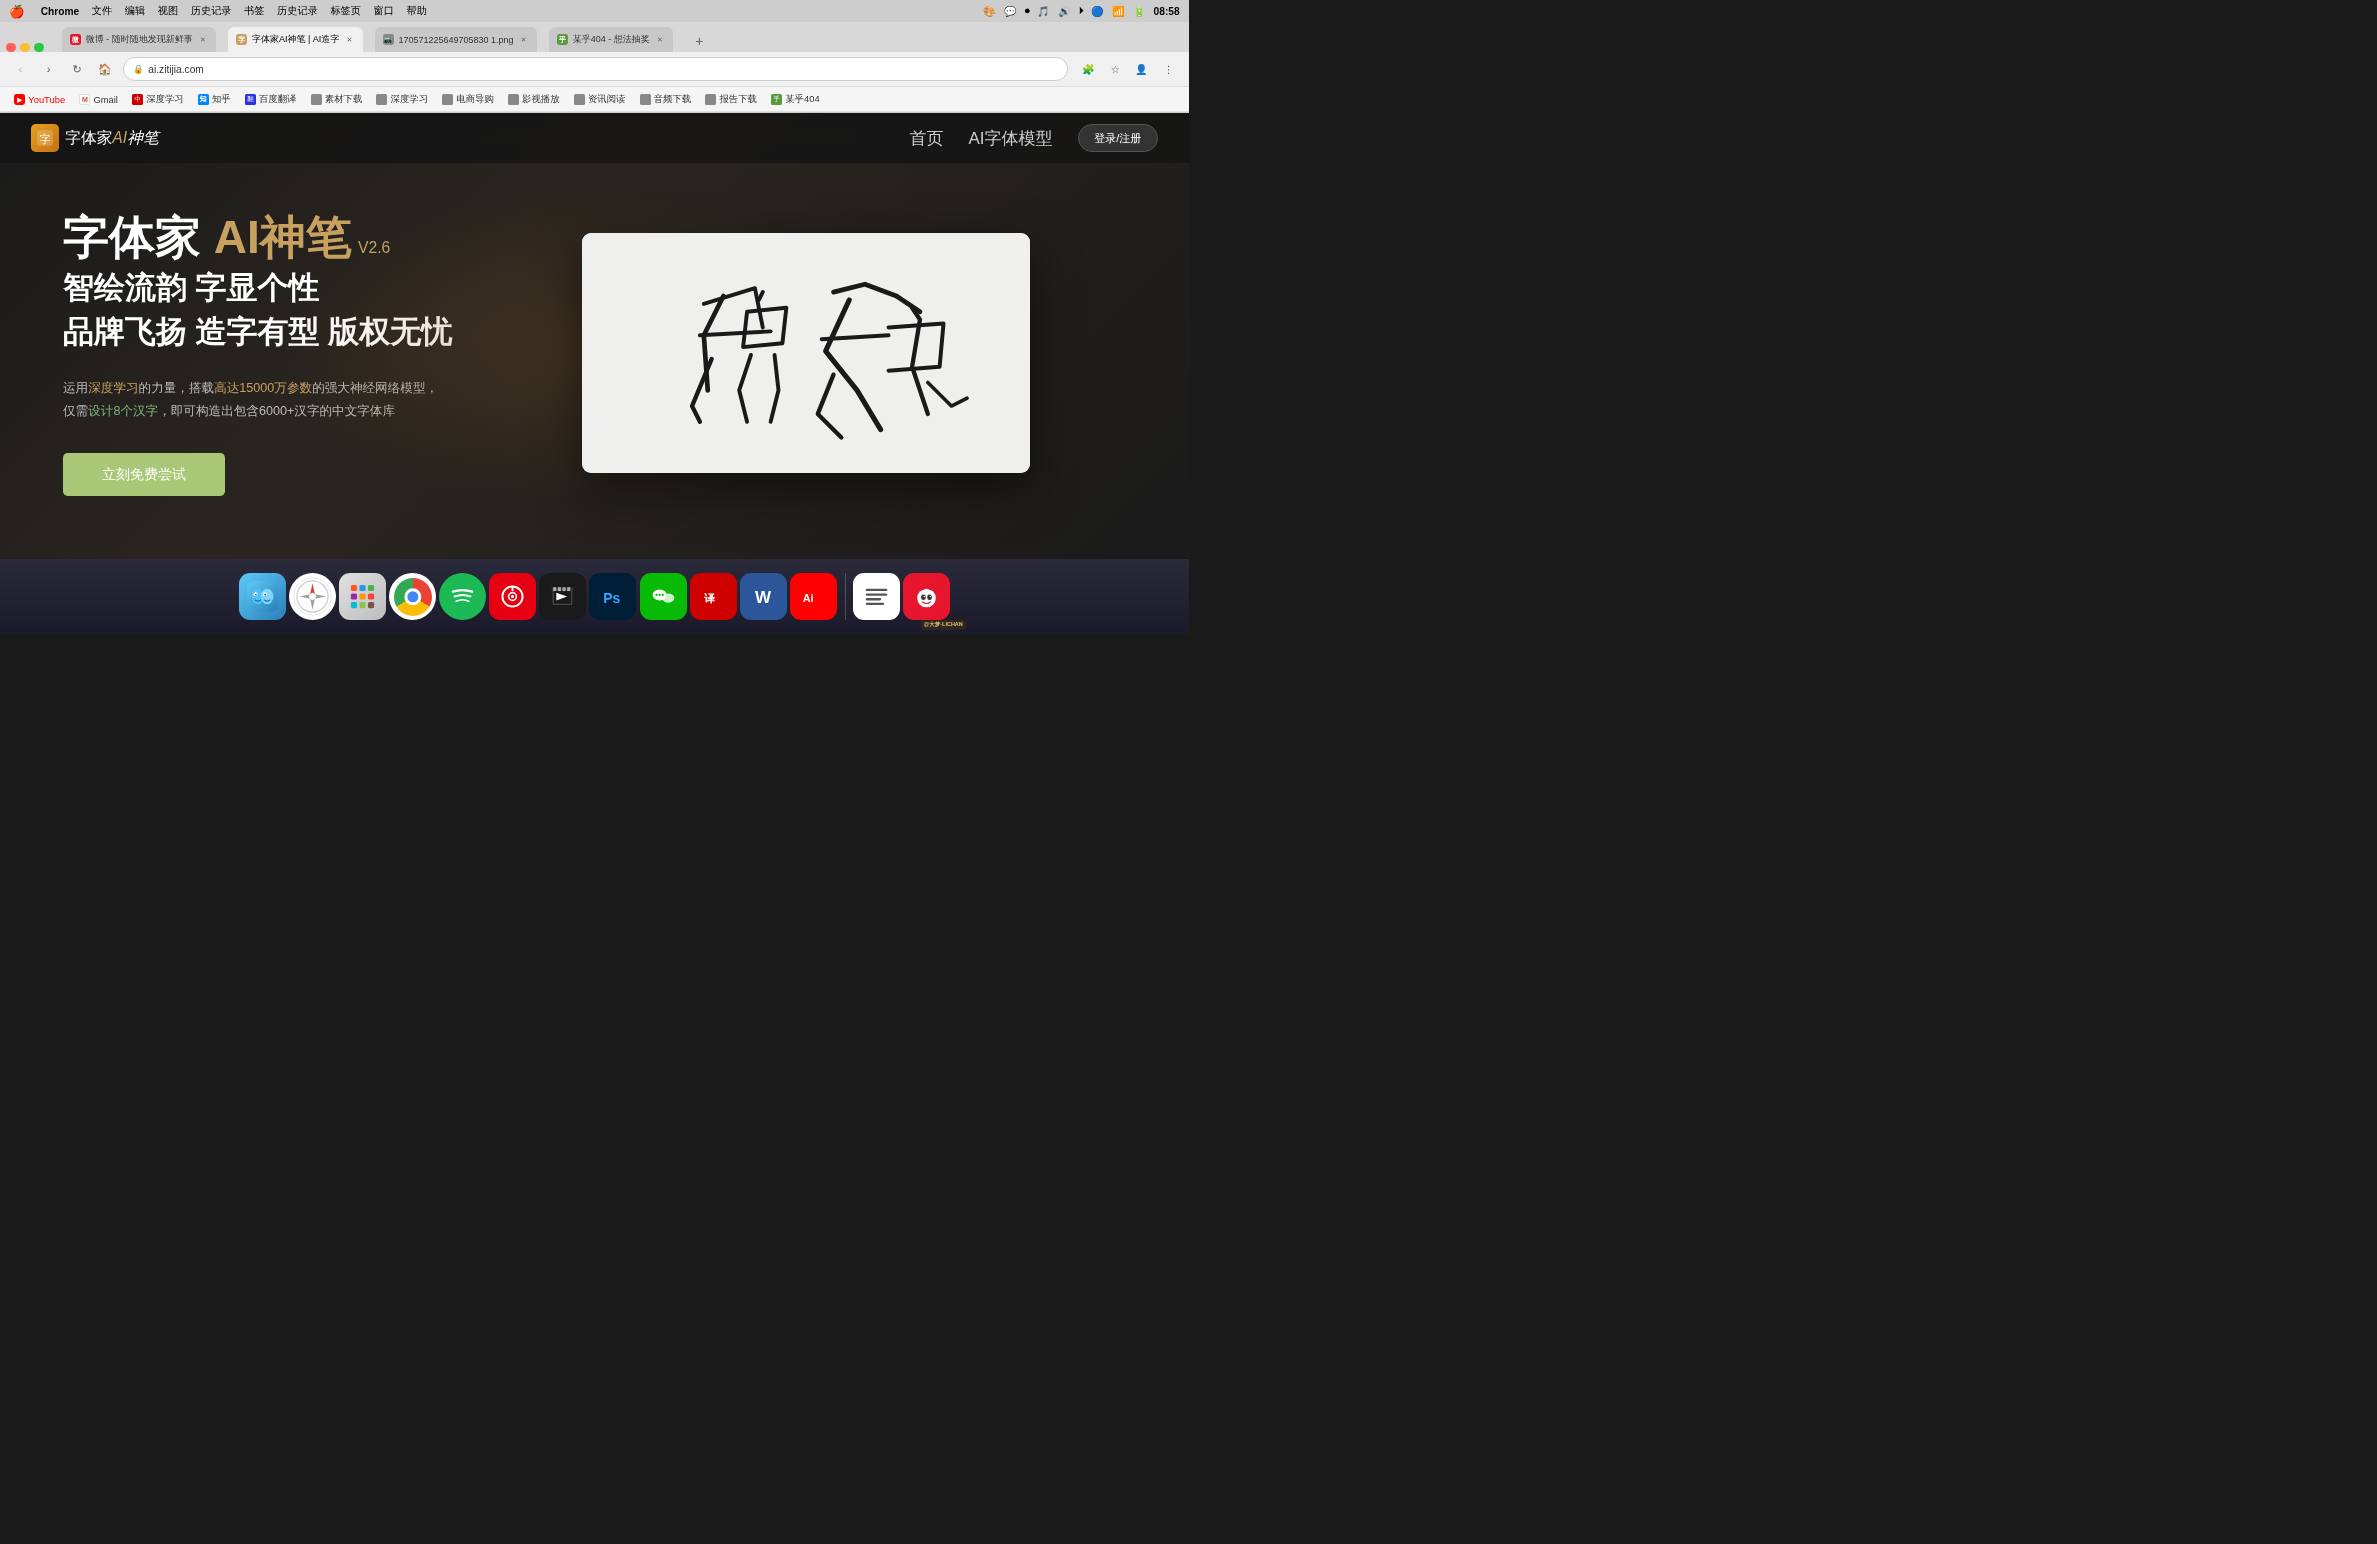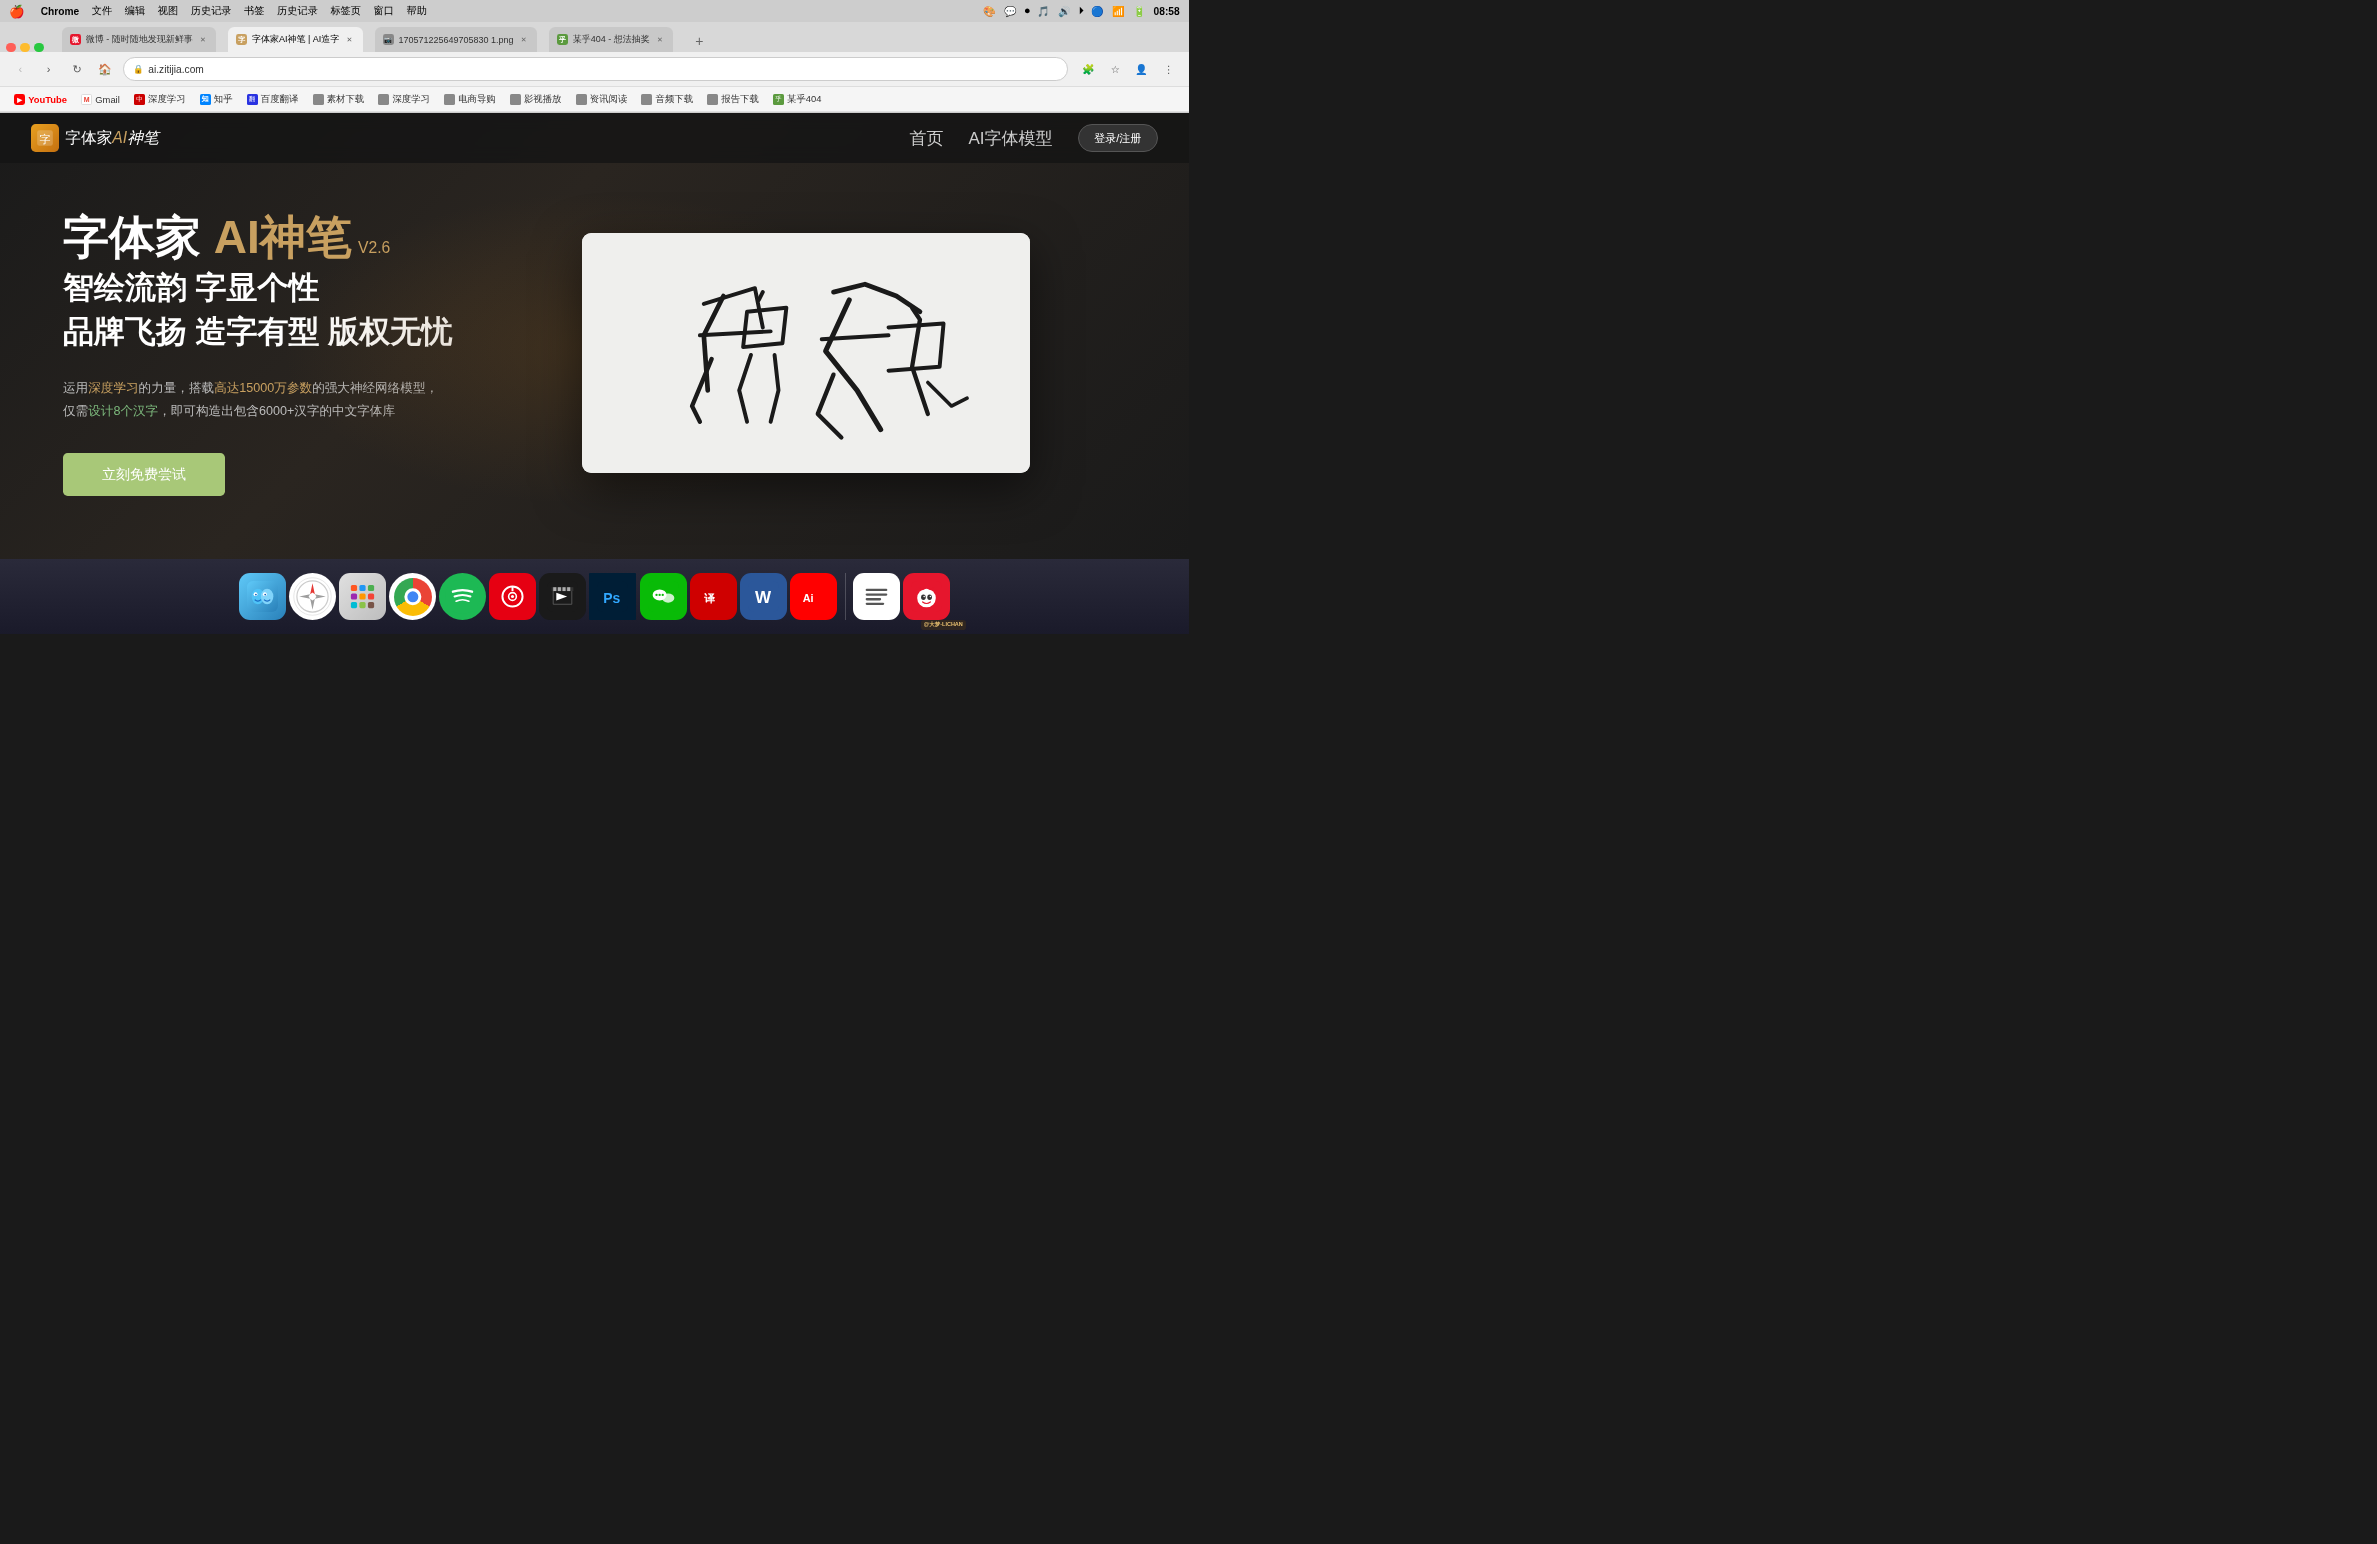--- a/index.html
+++ b/index.html
@@ -116,21 +116,21 @@
       align-items: center;
       gap: 3.1px;
       padding: 3.1px 6.3px;
       border-radius: 3.1px;
       cursor: pointer;
       font-size: 9.4px;
       color: #333;
       white-space: nowrap;
     }
     .bookmark-favicon { width: 11px; height: 11px; flex-shrink: 0; border-radius: 1.6px; }
-    .bookmark-youtube { color: #ff0000; font-weight: 700; font-size: 9.4px; }
+    .bookmark-youtube { color: #ff0000; font-weight: 400; font-size: 9.4px; }
 
     
     .website-content {
       background: linear-gradient(135deg, #1a1a1a 0%, #2a2520 40%, #1a1a1a 100%);
       min-height: 440px;
       position: relative;
       overflow: hidden;
     }
 
     
@@ -651,21 +651,21 @@
       <polygon points="8,10 32,10 32,30 8,30" fill="none" stroke="#666" stroke-width="1"></polygon>
       <polygon points="12,15 26,20 12,25" fill="#fff"></polygon>
       <rect x="6" y="8" width="28" height="5" fill="#333"></rect>
       <rect x="8" y="8" width="4" height="5" fill="#fff" opacity="0.6"></rect>
       <rect x="14" y="8" width="4" height="5" fill="#fff" opacity="0.6"></rect>
       <rect x="20" y="8" width="4" height="5" fill="#fff" opacity="0.6"></rect>
       <rect x="26" y="8" width="4" height="5" fill="#fff" opacity="0.6"></rect>
     </svg>
   </div>
 
-  <div class="dock-item" style="background:#001e36;border-radius:1px;">
+  <div class="dock-item" style="background:#001e36;border-radius:11px;">
     <svg width="31" height="31" viewBox="0 0 40 40" style="font-size:32px">
       <rect width="40" height="40" rx="8" fill="#001e36"></rect>
       <text x="8" y="28" fill="#31a8ff" font-size="18" font-weight="700" font-family="Arial">Ps</text>
     </svg>
   </div>
 
   <div class="dock-item" style="background:#09bb07;border-radius:11px;">
     <svg width="31" height="31" viewBox="0 0 40 40">
       <rect width="40" height="40" rx="8" fill="#09bb07"></rect>
 

